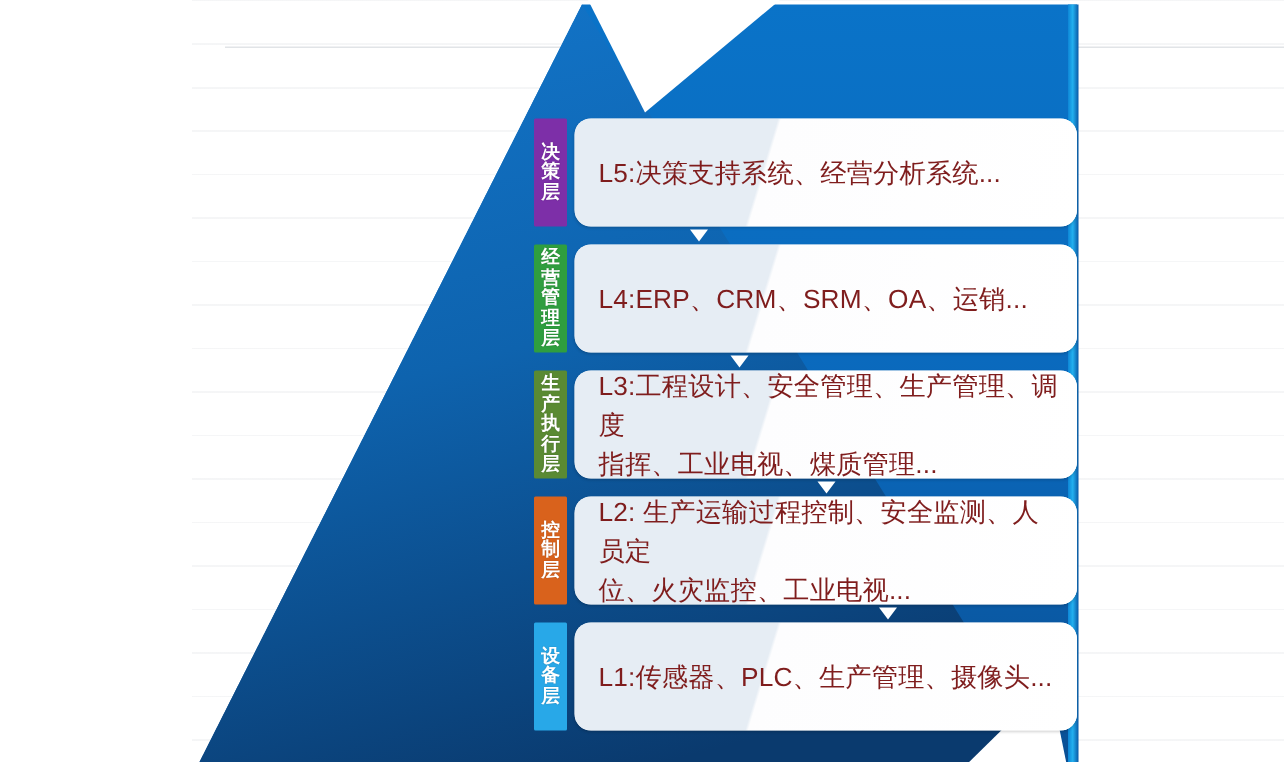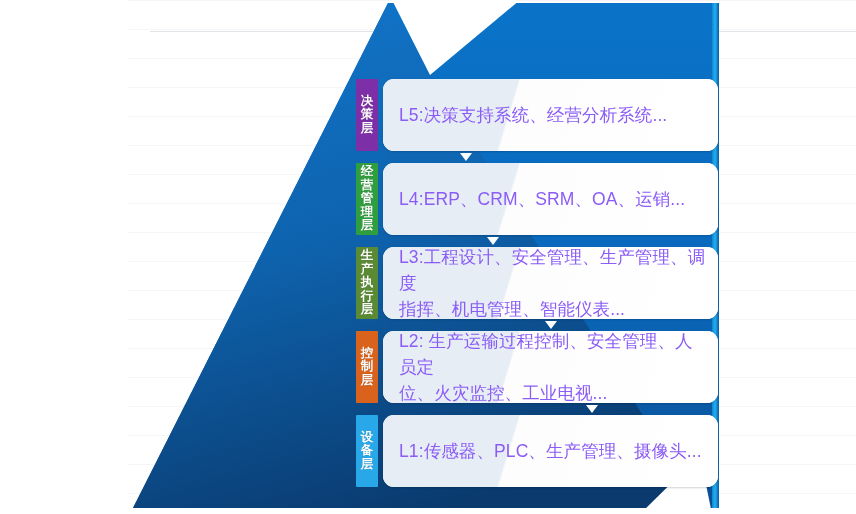--- a/index.html
+++ b/index.html
@@ -102,21 +102,21 @@
                 #ffffff 100%);
   }
   .card-text {
     position: relative;
     height: 100%;
     display: flex;
     flex-direction: column;
     justify-content: center;
     padding: 0 12px 0 16px;
     box-sizing: border-box;
-    color: #8b5cf6;
+    color: #7f1d1d;
     font-size: 17.5px;
     line-height: 26px;
     letter-spacing: 0.1px;
     white-space: pre-line;
   }
 
   
   .row-arrow {
     position: absolute;
     width: 0;
@@ -199,34 +199,34 @@
       <div class="layer-tag" style="background: rgb(90, 138, 51);">
         <span>生</span>
         <span>产</span>
         <span>执</span>
         <span>行</span>
         <span>层</span>
       </div>
       <div class="layer-card">
         <div class="card-sheen"></div>
         <div class="card-text">L3:工程设计、安全管理、生产管理、调度
-指挥、机电管理、智能仪表...</div>
+指挥、工业电视、煤质管理...</div>
       </div>
     </div>
     <div class="row-arrow" style="left:545px; top:321px;"></div>
 
     <div class="layer-row" style="left:356px; top:331px; width:362px; height:72px;">
       <div class="layer-tag" style="background: rgb(217, 98, 28);">
         <span>控</span>
         <span>制</span>
         <span>层</span>
       </div>
       <div class="layer-card">
         <div class="card-sheen"></div>
-        <div class="card-text">L2: 生产运输过程控制、安全管理、人员定
+        <div class="card-text">L2: 生产运输过程控制、安全监测、人员定
 位、火灾监控、工业电视...</div>
       </div>
     </div>
     <div class="row-arrow" style="left:586px; top:405px;"></div>
 
     <div class="layer-row" style="left:356px; top:415px; width:362px; height:72px;">
       <div class="layer-tag" style="background: rgb(40, 168, 232);">
         <span>设</span>
         <span>备</span>
         <span>层</span>

